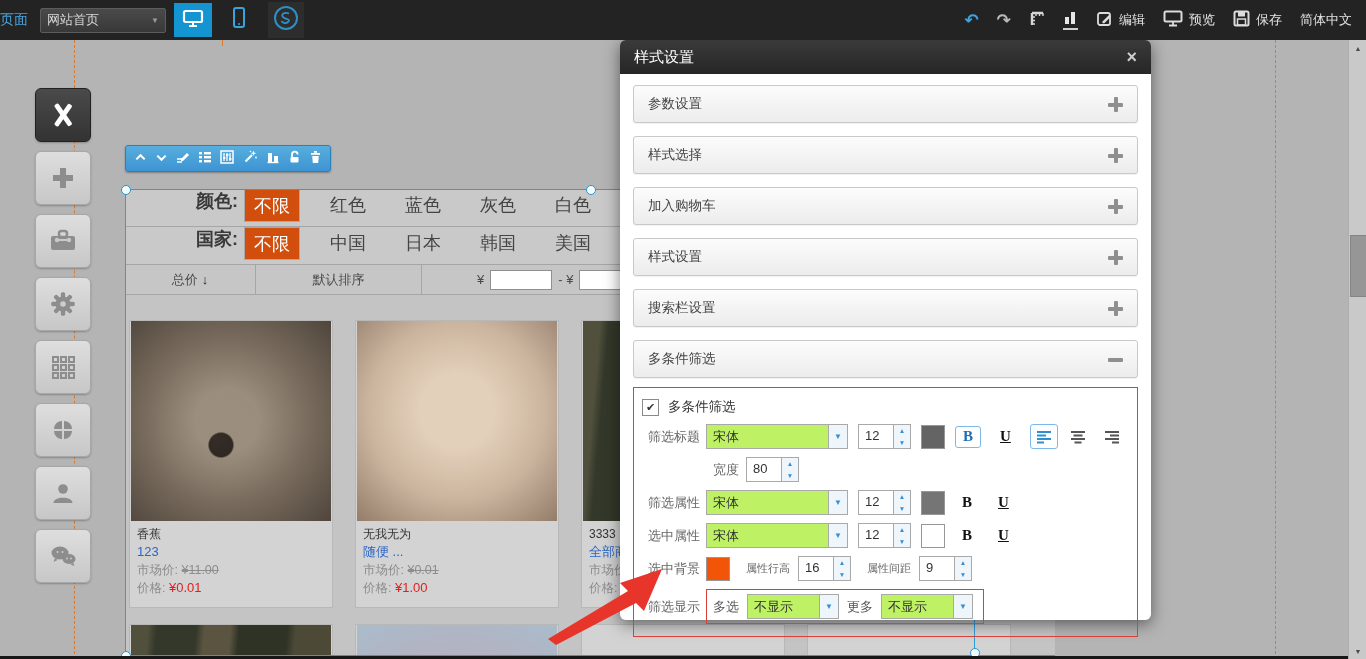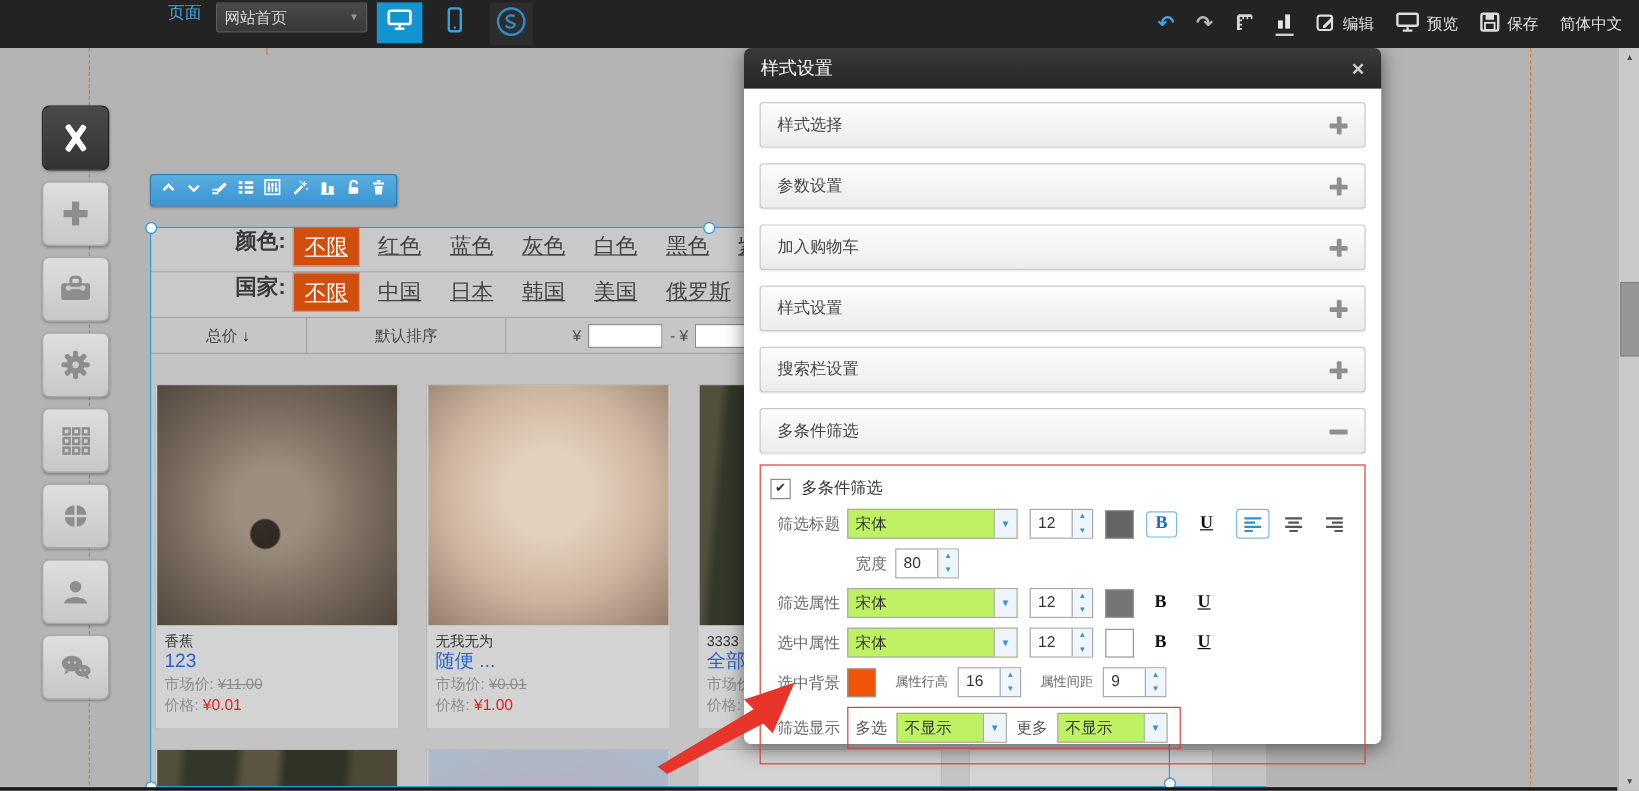--- a/index.html
+++ b/index.html
@@ -2,21 +2,21 @@
 <html><head>
 <meta charset="utf-8">
 <style>
   html,body{margin:0;padding:0;}
   body{width:1366px;height:659px;position:relative;overflow:hidden;
        font-family:"Liberation Sans","DejaVu Sans",sans-serif;
        background:#b4b4b4;-webkit-font-smoothing:antialiased;}
   
   .topbar{position:absolute;left:0;top:0;width:1366px;height:40px;background:#232323;z-index:40;
           display:flex;align-items:center;}
-  .tb-left{display:flex;align-items:flex-start;margin-left:140px;}
+  .tb-left{display:flex;align-items:center;}
   .tb-pagelabel{color:#4ba3dc;font-size:14px;margin-right:12px;}
   .tb-select{width:112px;height:23px;background:linear-gradient(#4a4a4a,#383838);border:1px solid #5c5c5c;
              border-radius:2px;display:flex;align-items:center;color:#d8d8d8;font-size:13px;padding:0 6px;}
   .tb-select .val{flex:1;}
   .tb-select .arr{color:#9a9a9a;font-size:8px;}
   .devbtn{width:38px;height:34px;display:flex;align-items:center;justify-content:center;margin-left:8px;}
   .devbtn.active{background:#1494d0;}
   .linkbtn{width:36px;height:36px;background:#2d2d2d;display:flex;align-items:center;justify-content:center;margin-left:10px;}
   .tb-right{display:flex;align-items:center;margin-left:auto;margin-right:14px;gap:18px;}
   .tb-item{display:flex;align-items:center;gap:6px;color:#e2e2e2;font-size:13px;cursor:default;}
@@ -30,40 +30,40 @@
   
   .sidebar{position:absolute;left:35px;top:48px;width:56px;display:flex;flex-direction:column;gap:9px;z-index:6;}
   .sbtn{width:54px;height:52px;border-radius:6px;background:linear-gradient(#dedede,#c7c7c7);
         border:1px solid #a8a8a8;box-shadow:0 1px 2px rgba(0,0,0,.25);display:flex;align-items:center;justify-content:center;}
   .sbtn.dark{background:linear-gradient(#4a4a4a,#333);border-color:#222;}
   .sbtn svg{display:block;}
   
   .module{position:absolute;left:125px;top:149px;width:930px;height:466px;background:#c4c4c4;overflow:hidden;z-index:3;}
   .f-row{height:37px;display:flex;background:#c9c9c9;border-bottom:1px solid #a6a6a6;font-size:18px;}
   .f-label{font-weight:bold;color:#3a3a3a;margin-left:71px;margin-right:6px;}
-  .chip{color:#444;padding:4px 9px;margin-right:6px;white-space:nowrap;text-decoration:underline;}
+  .chip{color:#444;padding:4px 9px;margin-right:21px;white-space:nowrap;}
   .chip.sel{background:#d24e0c;color:#fff;}
   .sortbar{height:29px;display:flex;background:#c6c6c6;border-bottom:1px solid #a6a6a6;font-size:13px;color:#4a4a4a;}
   .s-cell{display:flex;align-items:center;justify-content:center;border-right:1px solid #a6a6a6;}
   .s-cell.c1{width:165px;} .s-cell.c2{width:130px;}
   .s-cell.c3{flex:1;justify-content:flex-start;padding-left:55px;border-right:none;}
   .s-arrow{font-weight:bold;color:#222;margin-left:4px;}
   .p-input{width:54px;height:18px;border:1px solid #8f8f8f;background:#fff;margin:0 6px;font-size:12px;padding:0 3px;}
   .cards{display:flex;gap:22px;padding:25px 0 0 4px;}
   .card{width:202px;background:#d3d3d3;border:1px solid #b8b8b8;}
   .card .img{width:200px;height:200px;margin:0 auto;}
   .img.koala{background:radial-gradient(circle at 42% 58%,#a3958422 0,transparent 40%),
              radial-gradient(circle at 45% 62%,#241d18 0 7%,transparent 8%),
              radial-gradient(circle at 48% 50%,#9b8d7d 0 22%,#7a6d5f 55%,#4f453b 100%);}
   .img.kids{background:radial-gradient(circle at 50% 45%,#e3d0ba 0 25%,#cbb49e 60%,#937d6a 100%);}
   .img.forest{background:linear-gradient(95deg,#50503c 0 8%,#33382a 12% 30%,#5a5440 34% 46%,#2e3325 50% 72%,#4c4936 76% 100%);}
   .img.lion{background:radial-gradient(circle at 50% 85%,#c0622a 0 24%,#b7aebe 60%,#a9bccb 100%);}
   .card .txt{padding:4px 7px 10px 7px;line-height:18px;}
   .p-title{font-size:12px;color:#333;}
-  .p-link{font-size:16px;color:#2a66c8;}
+  .p-link{font-size:13px;color:#2a66c8;}
   .p-market{font-size:12.5px;color:#8d8d8d;}
   .p-market s{color:#8d8d8d;}
   .p-price{font-size:12.5px;color:#8d8d8d;}
   .p-price b{color:#df1f1f;font-weight:normal;font-size:13px;}
   .cards2{display:flex;gap:22px;padding:16px 0 0 4px;}
   
   .mtoolbar{position:absolute;left:125px;top:105px;width:204px;height:25px;z-index:7;border-radius:3px;
             background:linear-gradient(#58aede,#3d94d2);border:1px solid #2d7fb8;
             display:flex;align-items:center;justify-content:space-evenly;box-shadow:0 1px 2px rgba(0,0,0,.3);}
   
@@ -454,25 +454,25 @@
     </div>
   </div>
 
   <div class="panel">
     <div class="panel-header">
       <span>样式设置</span>
       <span class="panel-close">×</span>
     </div>
     <div class="panel-body">
       <div class="acc">
+        <span>参数设置</span>
+        <span class="ico plus"></span>
+      </div>
+      <div class="acc">
         <span>样式选择</span>
-        <span class="ico plus"></span>
-      </div>
-      <div class="acc">
-        <span>参数设置</span>
         <span class="ico plus"></span>
       </div>
       <div class="acc">
         <span>加入购物车</span>
         <span class="ico plus"></span>
       </div>
       <div class="acc">
         <span>样式设置</span>
         <span class="ico plus"></span>
       </div>

